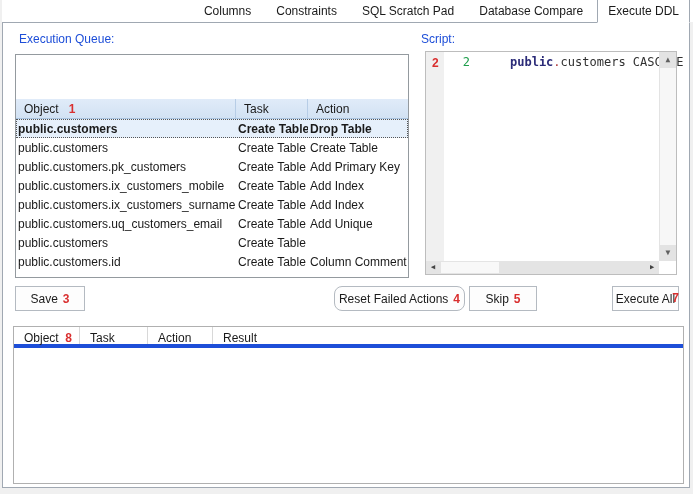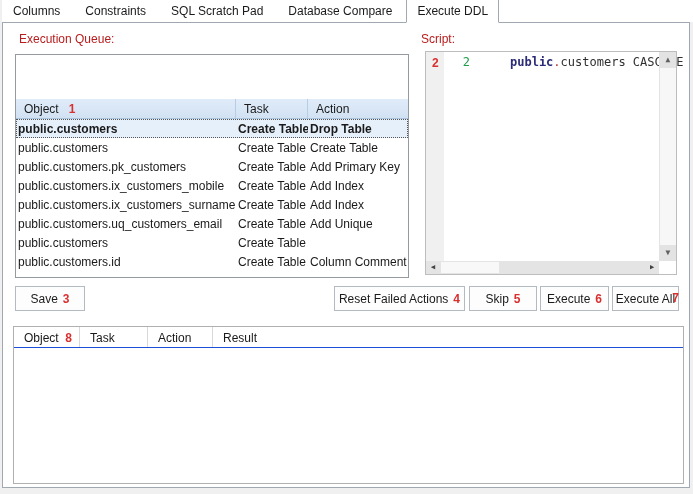--- a/index.html
+++ b/index.html
@@ -4,36 +4,36 @@
 <style>
   * { box-sizing: border-box; margin: 0; padding: 0; }
   body { background:#f0f0f0; font-family:"Liberation Sans", sans-serif; }
   .screen {
     position: relative; width: 693px; height: 494px;
     background:#f0f0f0; font-size:12px; color:#1a1a1a; overflow:hidden;
   }
   
   .tabbar {
     position:absolute; top:0; left:2px; right:0; height:22px;
-    background:#ffffff; display:flex; align-items:flex-end; z-index:2;
+    background:#ffffff; display:flex; align-items:flex-end; z-index:2;justify-content:flex-end;
   }
   .tab {
     padding:4px 10px 4px; margin-right:3px; cursor:default; white-space:nowrap;
     border:1px solid transparent; border-bottom:none;
   }
   .tab.active {
     background:#fff; border:1px solid #a0a8b2; border-bottom:1px solid #fff;
     margin-bottom:-1px; position:relative; z-index:3;
   }
   
   .tabpage {
     position:absolute; top:22px; left:2px; width:688px; height:466px;
     background:#fff; border:1px solid #a0a8b2;
   }
-  .panel-label { position:absolute; color:#b91c1c; }
+  .panel-label { position:absolute; color:#1d4ed8; }
   .lbl-queue { left:16px; top:9px; }
   .lbl-script { left:418px; top:9px; }
 
   .annot { color:#d92f2f; font-weight:bold; font-size:12px; }
 
   
   .queue-table {
     position:absolute; left:12px; top:31px; width:394px; height:224px;
     border:1px solid #949a9f; background:#fff; overflow:hidden;
   }
@@ -76,32 +76,32 @@
   .hthumb { position:absolute; left:15px; top:1px; width:58px; height:11px; background:#f8f8f8; }
 
   
   .btn {
     position:absolute; top:263px; height:25px; background:#fdfdfd;
     border:1px solid #b4bac1; font-size:12px; color:#1a1a1a;
     display:flex; align-items:center; justify-content:center; cursor:default;
   }
   .btn .annot { margin-left:5px; }
   .btn-save { left:12px; width:70px; }
-  .btn-reset { left:331px; width:131px; }
+  .btn-reset { left:331px; width:131px;border-radius:8px; }
   .btn-skip { left:466px; width:68px; }
   .btn-exec { left:537px; width:69px; }
   .btn-execall { left:609px; width:67px; }
   .btn-execall .annot { position:absolute; right:-1px; top:4px; margin:0; }
 
   
   .results-table {
     position:absolute; left:10px; top:303px; width:671px; height:158px;
     border:1px solid #b0b0b0; background:#fff;
   }
-  .rhead { display:flex; height:21px; border-bottom:1px solid #1d4ed8;justify-content:space-between; }
+  .rhead { display:flex; height:21px; border-bottom:4px solid #1d4ed8;justify-content:space-between; }
   .rh { padding:4px 0 0 10px; border-right:1px solid #d8d8d8; white-space:nowrap; }
   .rh:last-child { border-right:none; }
   .rc1 { width:66px; } .rc2 { width:68px; } .rc3 { width:65px; } .rc4 { flex:1; }
   .rbody { height:135px; }
 </style>
 </head>
 <body>
 
 <div class="screen">
 
@@ -188,24 +188,20 @@
       <span class="annot">3</span>
     </div>
     <div class="btn btn-reset">
       <span>Reset Failed Actions</span>
       <span class="annot">4</span>
     </div>
     <div class="btn btn-skip">
       <span>Skip</span>
       <span class="annot">5</span>
     </div>
-    <div class="btn btn-exec">
-      <span>Execute</span>
-      <span class="annot">6</span>
-    </div>
     <div class="btn btn-execall">
       <span>Execute All</span>
       <span class="annot">7</span>
     </div>
 
     <div class="results-table">
       <div class="rhead">
         <div class="rh rc1"><span>Object</span>&nbsp;&nbsp;<span class="annot">8</span></div>
         <div class="rh rc2"><span>Task</span></div>
         <div class="rh rc3"><span>Action</span></div>

